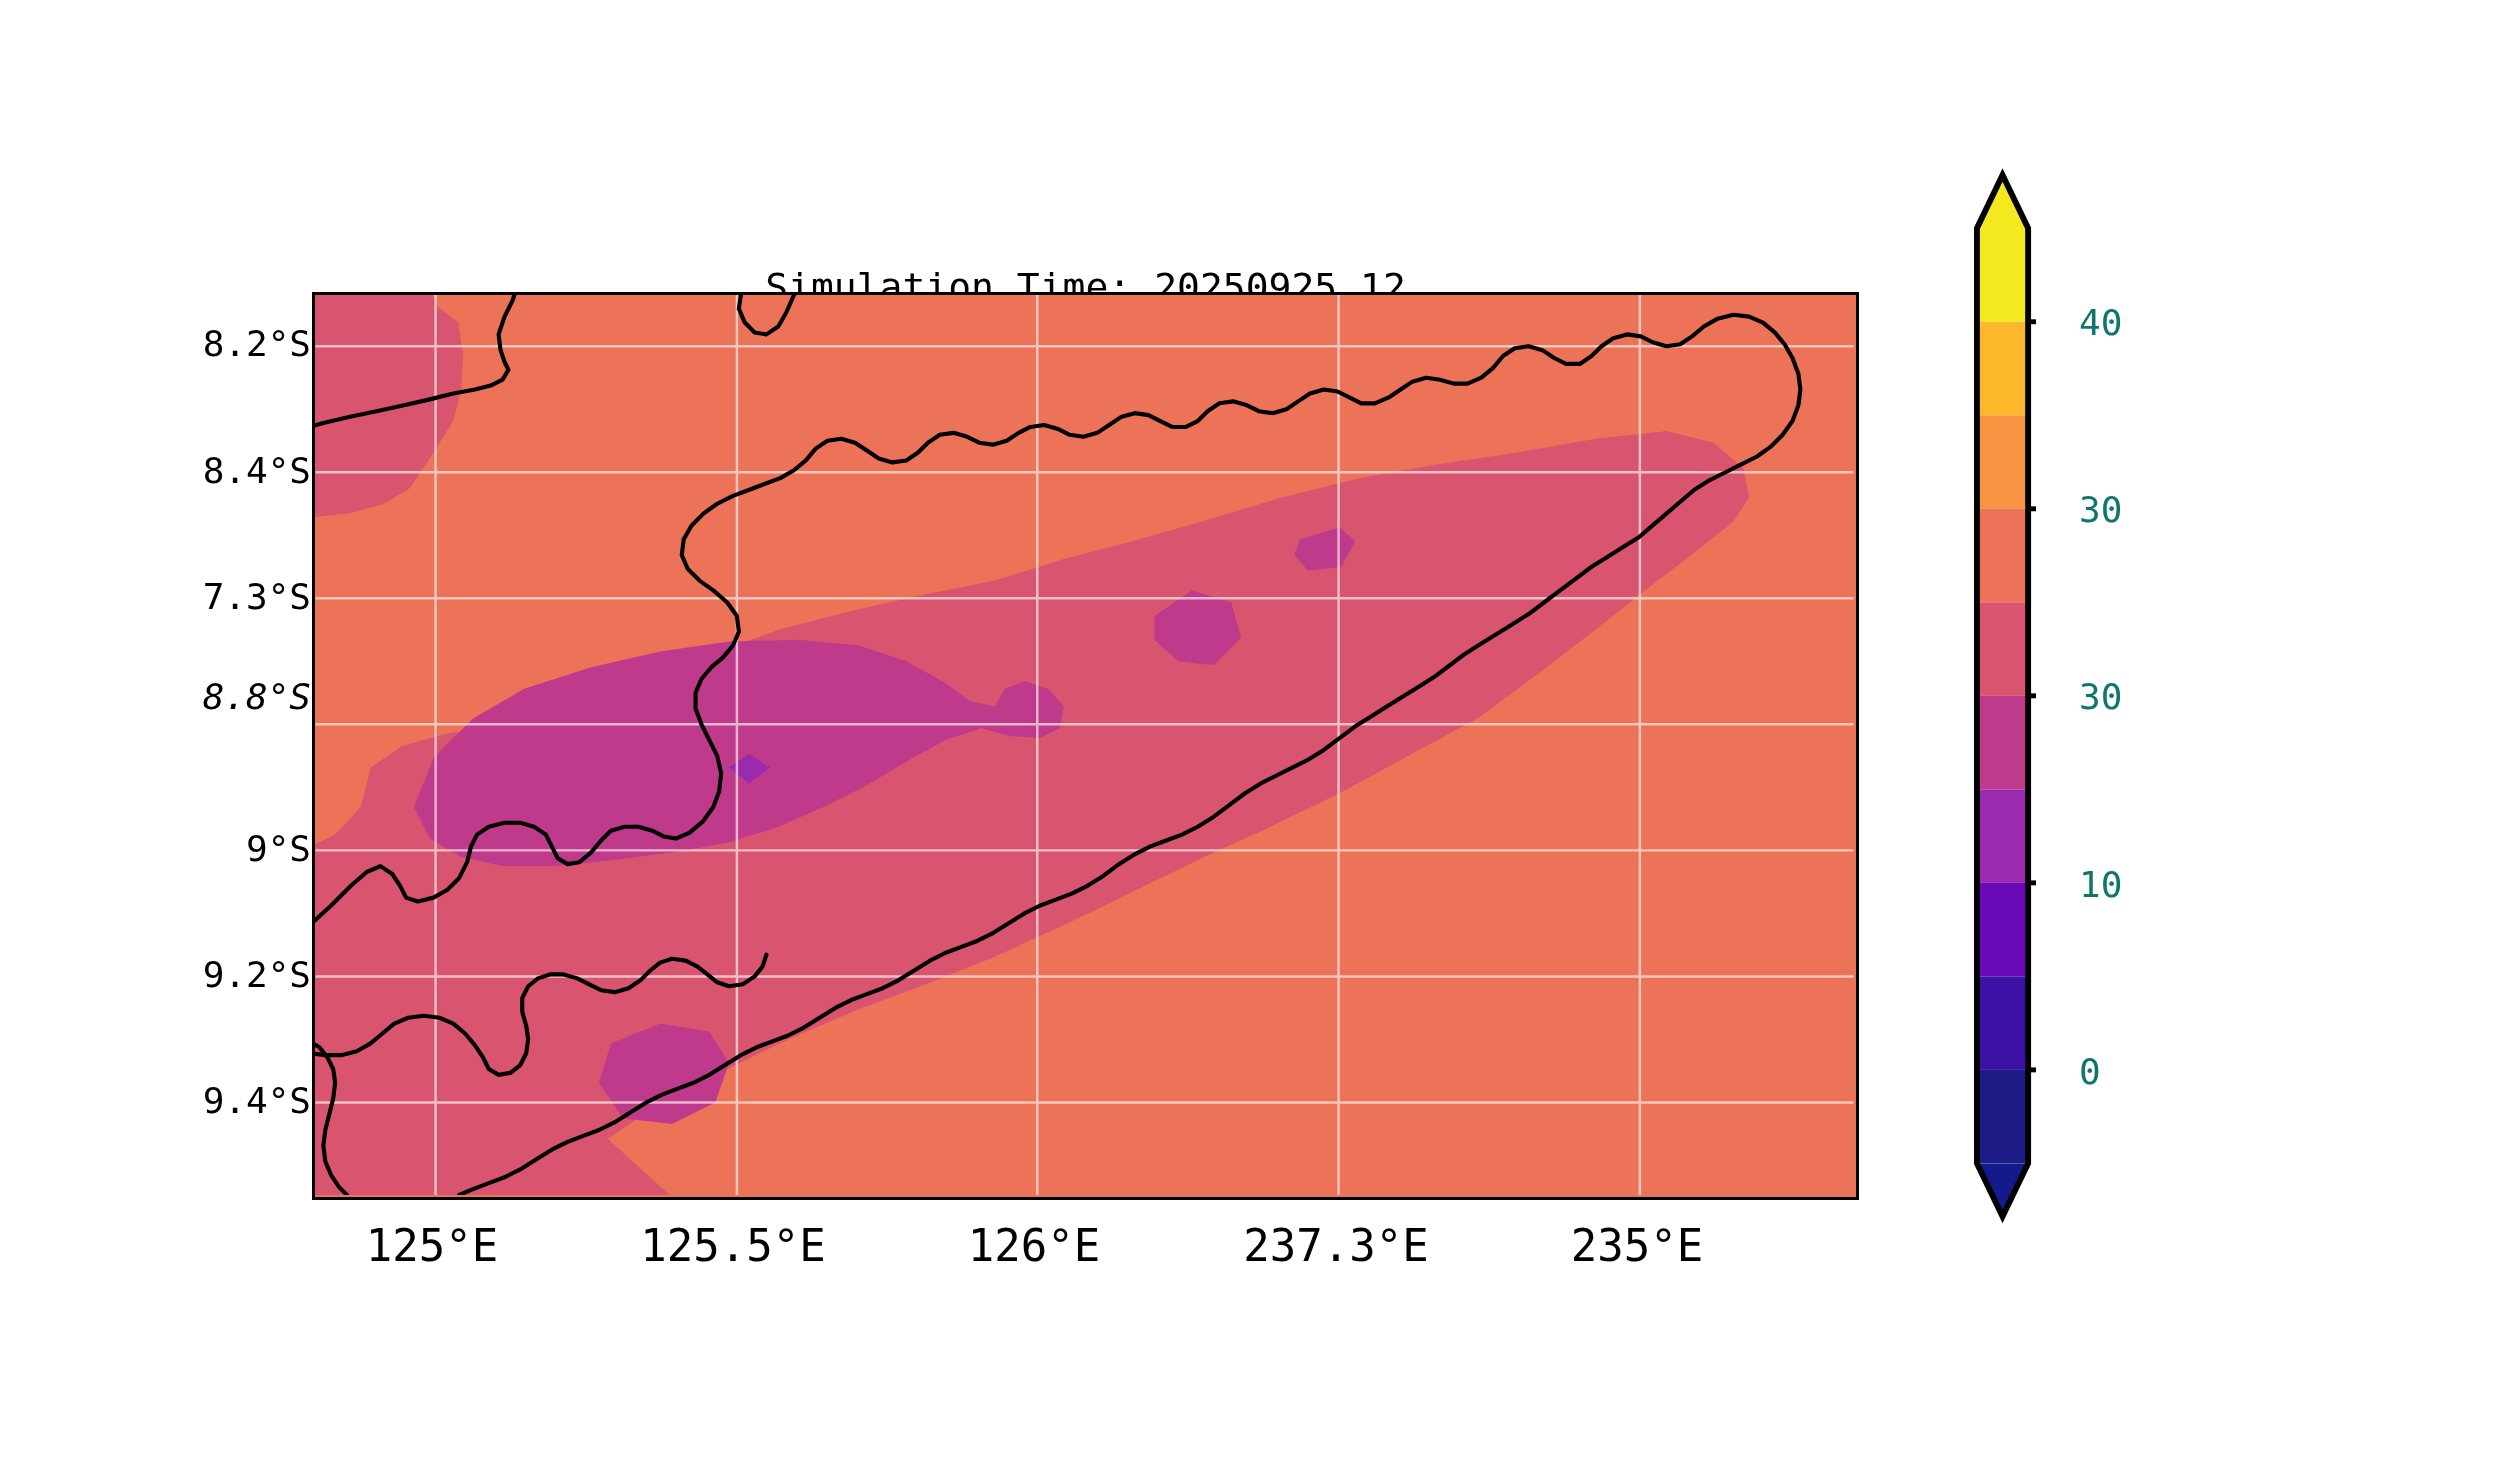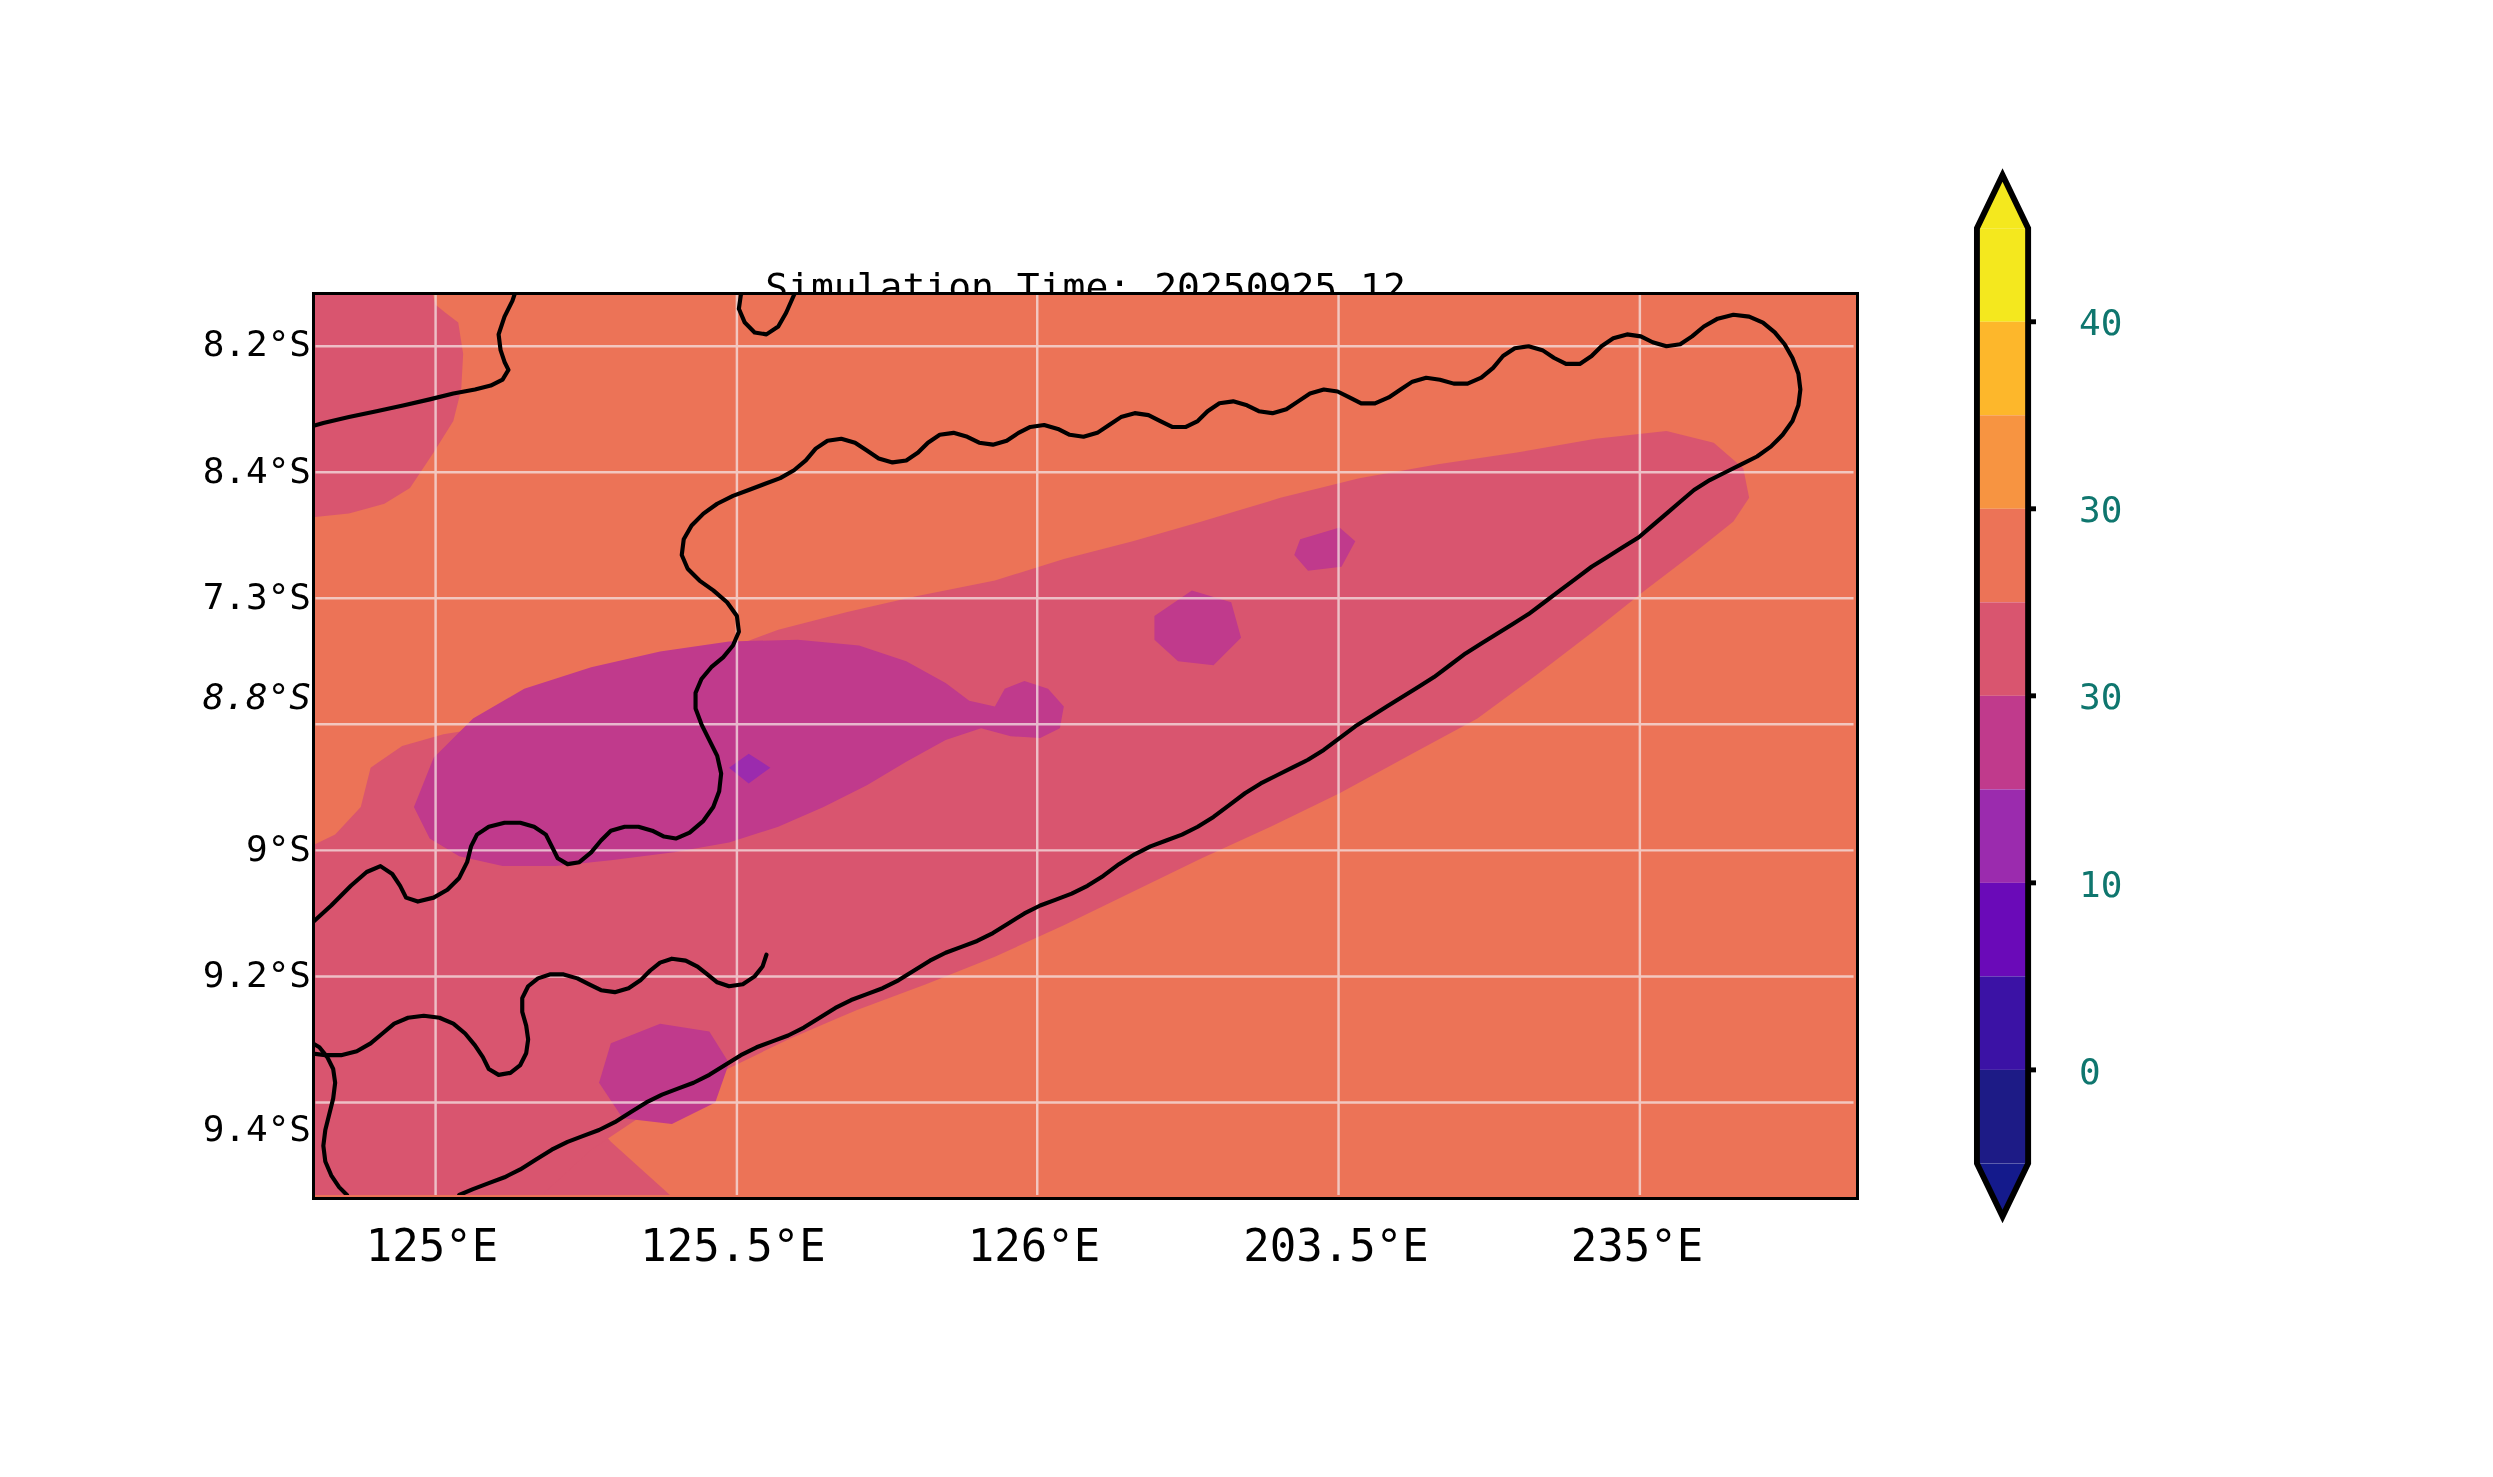--- a/index.html
+++ b/index.html
@@ -95,26 +95,26 @@
   <div class="title-block">
     <span class="title-line">Simulation Time: 20250925_12</span>
   </div>
 
   <div class="ytick-label" style="top:343px;">8.2°S</div>
   <div class="ytick-label" style="top:470px;">8.4°S</div>
   <div class="ytick-label" style="top:596px;">7.3°S</div>
   <div class="ytick-label" style="top:696px;font-style:italic;">8.8°S</div>
   <div class="ytick-label" style="top:848px;">9°S</div>
   <div class="ytick-label" style="top:974px;">9.2°S</div>
-  <div class="ytick-label" style="top:1100px;margin-top:28px;">9.4°S</div>
+  <div class="ytick-label" style="top:1100px;">9.4°S</div>
 
   <div class="xtick-label" style="left:432px;">125°E</div>
   <div class="xtick-label" style="left:733px;">125.5°E</div>
   <div class="xtick-label" style="left:1034px;">126°E</div>
-  <div class="xtick-label" style="left:1336px;">203.5°E</div>
+  <div class="xtick-label" style="left:1336px;">237.3°E</div>
   <div class="xtick-label" style="left:1637px;">235°E</div>
 
   <div id="plot-area">
     <svg id="plot-svg" width="1539" height="900" viewBox="0 0 1562 914" xmlns="http://www.w3.org/2000/svg">
 
       <rect x="0" y="0" width="1562" height="914" fill="#ec7357"></rect>
 
       <g fill="#d9556f">
 
         <path d="M0,-5 L95,-5 L102,20 L60,22 L30,18 L0,22 Z"></path>

